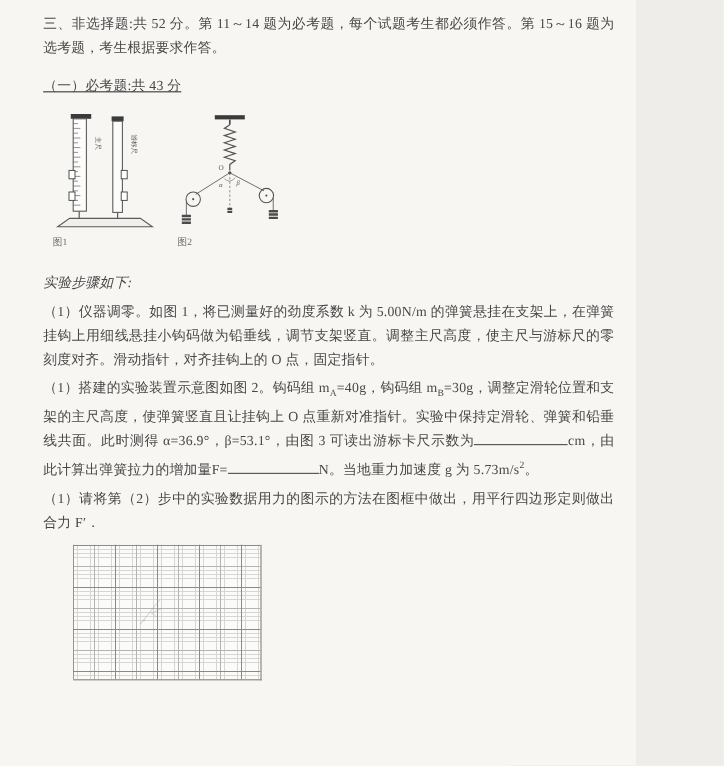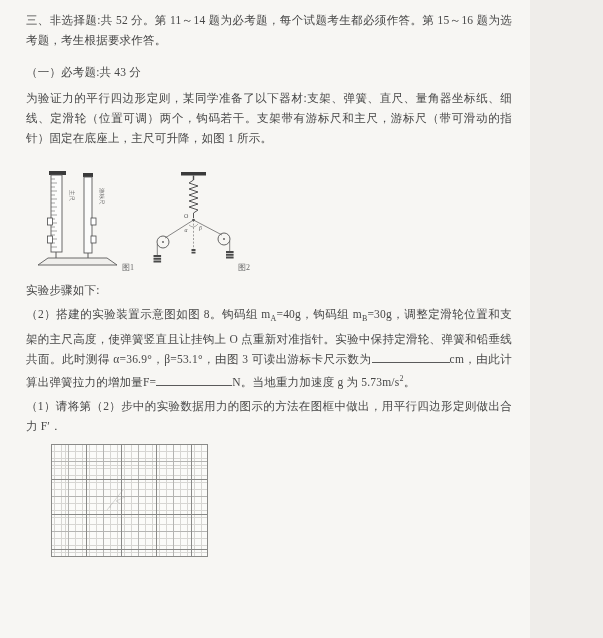--- a/index.html
+++ b/index.html
@@ -1,41 +1,41 @@
 <!DOCTYPE html>
 <html><head>
 <meta charset="utf-8">
 <style>
   html,body{margin:0;padding:0;background:#efedea;}
   .page{
     width:530px;height:638px;box-sizing:border-box;
     background:#f7f6f3;
-    padding:10px 18px 6px 26px;
+    padding:10px 18px 6px 36px;
     overflow:hidden;
     font-family:"Liberation Serif","DejaVu Serif",serif;
     color:#474747;
     position:relative;
   }
   .para{
     margin:0;
     font-size:11.5px;
     line-height:20px;
     text-align:justify;
     letter-spacing:0.2px;
   }
-  .mt4{margin-top:4px;} .mt6{margin-top:6px;} .mt8{margin-top:8px;} .mt10{margin-top:10px;} .mt12{margin-top:12px;}
+  .mt4{margin-top:4px;} .mt6{margin-top:6px;} .mt8{margin-top:20px;font-style:italic;} .mt10{margin-top:10px;} .mt12{margin-top:12px;text-decoration:underline;}
   sub{font-size:8px;} sup{font-size:8px;}
   .blank{
     display:inline-block;height:11px;vertical-align:baseline;
     border-bottom:1px solid #5a5a5a;
   }
   .w1{width:78px;} .w2{width:76px;}
   
   .figs{display:flex;align-items:flex-end;gap:16px;margin:6px 0 0 8px;height:118px;}
-  .fig{display:flex;flex-direction:row;align-items:flex-end;}
+  .fig{display:flex;flex-direction:column;align-items:flex-start;}
   .fig-label{font-size:8px;color:#6a6a6a;margin-top:1px;line-height:9px;}
   svg text{font-family:"Liberation Serif","DejaVu Serif",serif;fill:#555;}
   
   .grid-box{
     width:156px;height:112px;margin:8px 0 0 25px;position:relative;
     background-color:#fbfbf9;
     background-image:
       repeating-linear-gradient(to right,#8a8a88 0,#8a8a88 0.7px,transparent 0.7px,transparent 35px),
       repeating-linear-gradient(to bottom,#8a8a88 0,#8a8a88 0.7px,transparent 0.7px,transparent 35px),
       repeating-linear-gradient(to right,#b4b4b2 0,#b4b4b2 0.6px,transparent 0.6px,transparent 17.5px),
@@ -47,21 +47,20 @@
   }
   .sketch{position:absolute;left:52px;top:36px;opacity:0.55;}
 </style>
 </head>
 <body>
 
 <div class="page">
 
   <p class="para">三、非选择题:共 52 分。第 11～14 题为必考题，每个试题考生都必须作答。第 15～16 题为选考题，考生根据要求作答。</p>
   <p class="para mt12">（一）必考题:共 43 分</p>
-  <p class="para mt6">为验证力的平行四边形定则，某同学准备了以下器材:支架、弹簧、直尺、量角器坐标纸、细线、定滑轮（位置可调）两个，钩码若干。支架带有游标尺和主尺，游标尺（带可滑动的指针）固定在底座上，主尺可升降，如图 1 所示。</p>
 
   <div class="figs">
 
     <div class="fig">
       <svg width="88" height="104" viewBox="0 0 88 104">
         <rect x="15" y="3" width="17" height="4" fill="#3a3a3a"></rect>
         <rect x="17" y="7" width="11" height="77" fill="#fcfcfb" stroke="#5a5a5a" stroke-width="0.9"></rect>
         <path d="M17 11h4M17 15h6M17 19h4M17 23h6M17 27h4M17 31h6M17 35h4M17 39h6M17 43h4M17 47h6M17 51h4M17 55h6M17 59h4M17 63h6M17 67h4M17 71h6M17 75h4M17 79h6" stroke="#6a6a6a" stroke-width="0.6" fill="none"></path>
         <rect x="49" y="5" width="10" height="4" fill="#3a3a3a"></rect>
         <rect x="50" y="9" width="8" height="76" fill="#fcfcfb" stroke="#5a5a5a" stroke-width="0.9"></rect>
@@ -102,22 +101,23 @@
         <path d="M76 84h7.6M76 86.8h7.6M76 89.6h7.6" stroke="#4a4a4a" stroke-width="2"></path>
         <path d="M41.5 82h4M41.5 84.6h4" stroke="#4a4a4a" stroke-width="1.8"></path>
       </svg>
       <div class="fig-label">图2</div>
     </div>
 
   </div>
 
   <p class="para mt8">实验步骤如下:</p>
 
+  <p class="para mt4">（1）仪器调零。如图 1，将已测量好的劲度系数 k 为 5.00N/m 的弹簧悬挂在支架上，在弹簧挂钩上用细线悬挂小钩码做为铅垂线，调节支架竖直。调整主尺高度，使主尺与游标尺的零刻度对齐。滑动指针，对齐挂钩上的 O 点，固定指针。</p>
 
-  <p class="para mt4"><span>（2）搭建的实验装置示意图如图 8。钩码组 m</span><sub>A</sub><span>=40g，钩码组 m</span><sub>B</sub><span>=30g，调整定滑轮位置和支架的主尺高度，使弹簧竖直且让挂钩上 O 点重新对准指针。实验中保持定滑轮、弹簧和铅垂线共面。此时测得 α=36.9°，β=53.1°，由图 3 可读出游标卡尺示数为</span><span class="blank w1"></span><span>cm，由此计算出弹簧拉力的增加量F=</span><span class="blank w2"></span><span>N。当地重力加速度 g 为 5.73m/s</span><sup>2</sup><span>。</span></p>
+  <p class="para mt4"><span>（1）搭建的实验装置示意图如图 2。钩码组 m</span><sub>A</sub><span>=40g，钩码组 m</span><sub>B</sub><span>=30g，调整定滑轮位置和支架的主尺高度，使弹簧竖直且让挂钩上 O 点重新对准指针。实验中保持定滑轮、弹簧和铅垂线共面。此时测得 α=36.9°，β=53.1°，由图 3 可读出游标卡尺示数为</span><span class="blank w1"></span><span>cm，由此计算出弹簧拉力的增加量F=</span><span class="blank w2"></span><span>N。当地重力加速度 g 为 5.73m/s</span><sup>2</sup><span>。</span></p>
 
   <p class="para mt4">（1）请将第（2）步中的实验数据用力的图示的方法在图框中做出，用平行四边形定则做出合力 F′．</p>
 
   <div class="grid-box">
     <svg class="sketch" width="34" height="34" viewBox="0 0 34 34">
       <path d="M4 30 L20 10" stroke="#9a9a98" stroke-width="0.7" fill="none"></path>
       <path d="M13 21 L22 17 M13 21 A6 6 0 0 1 17 24" stroke="#9a9a98" stroke-width="0.6" fill="none"></path>
       <circle cx="7" cy="27" r="0.7" fill="#9a9a98"></circle>
     </svg>
   </div>

